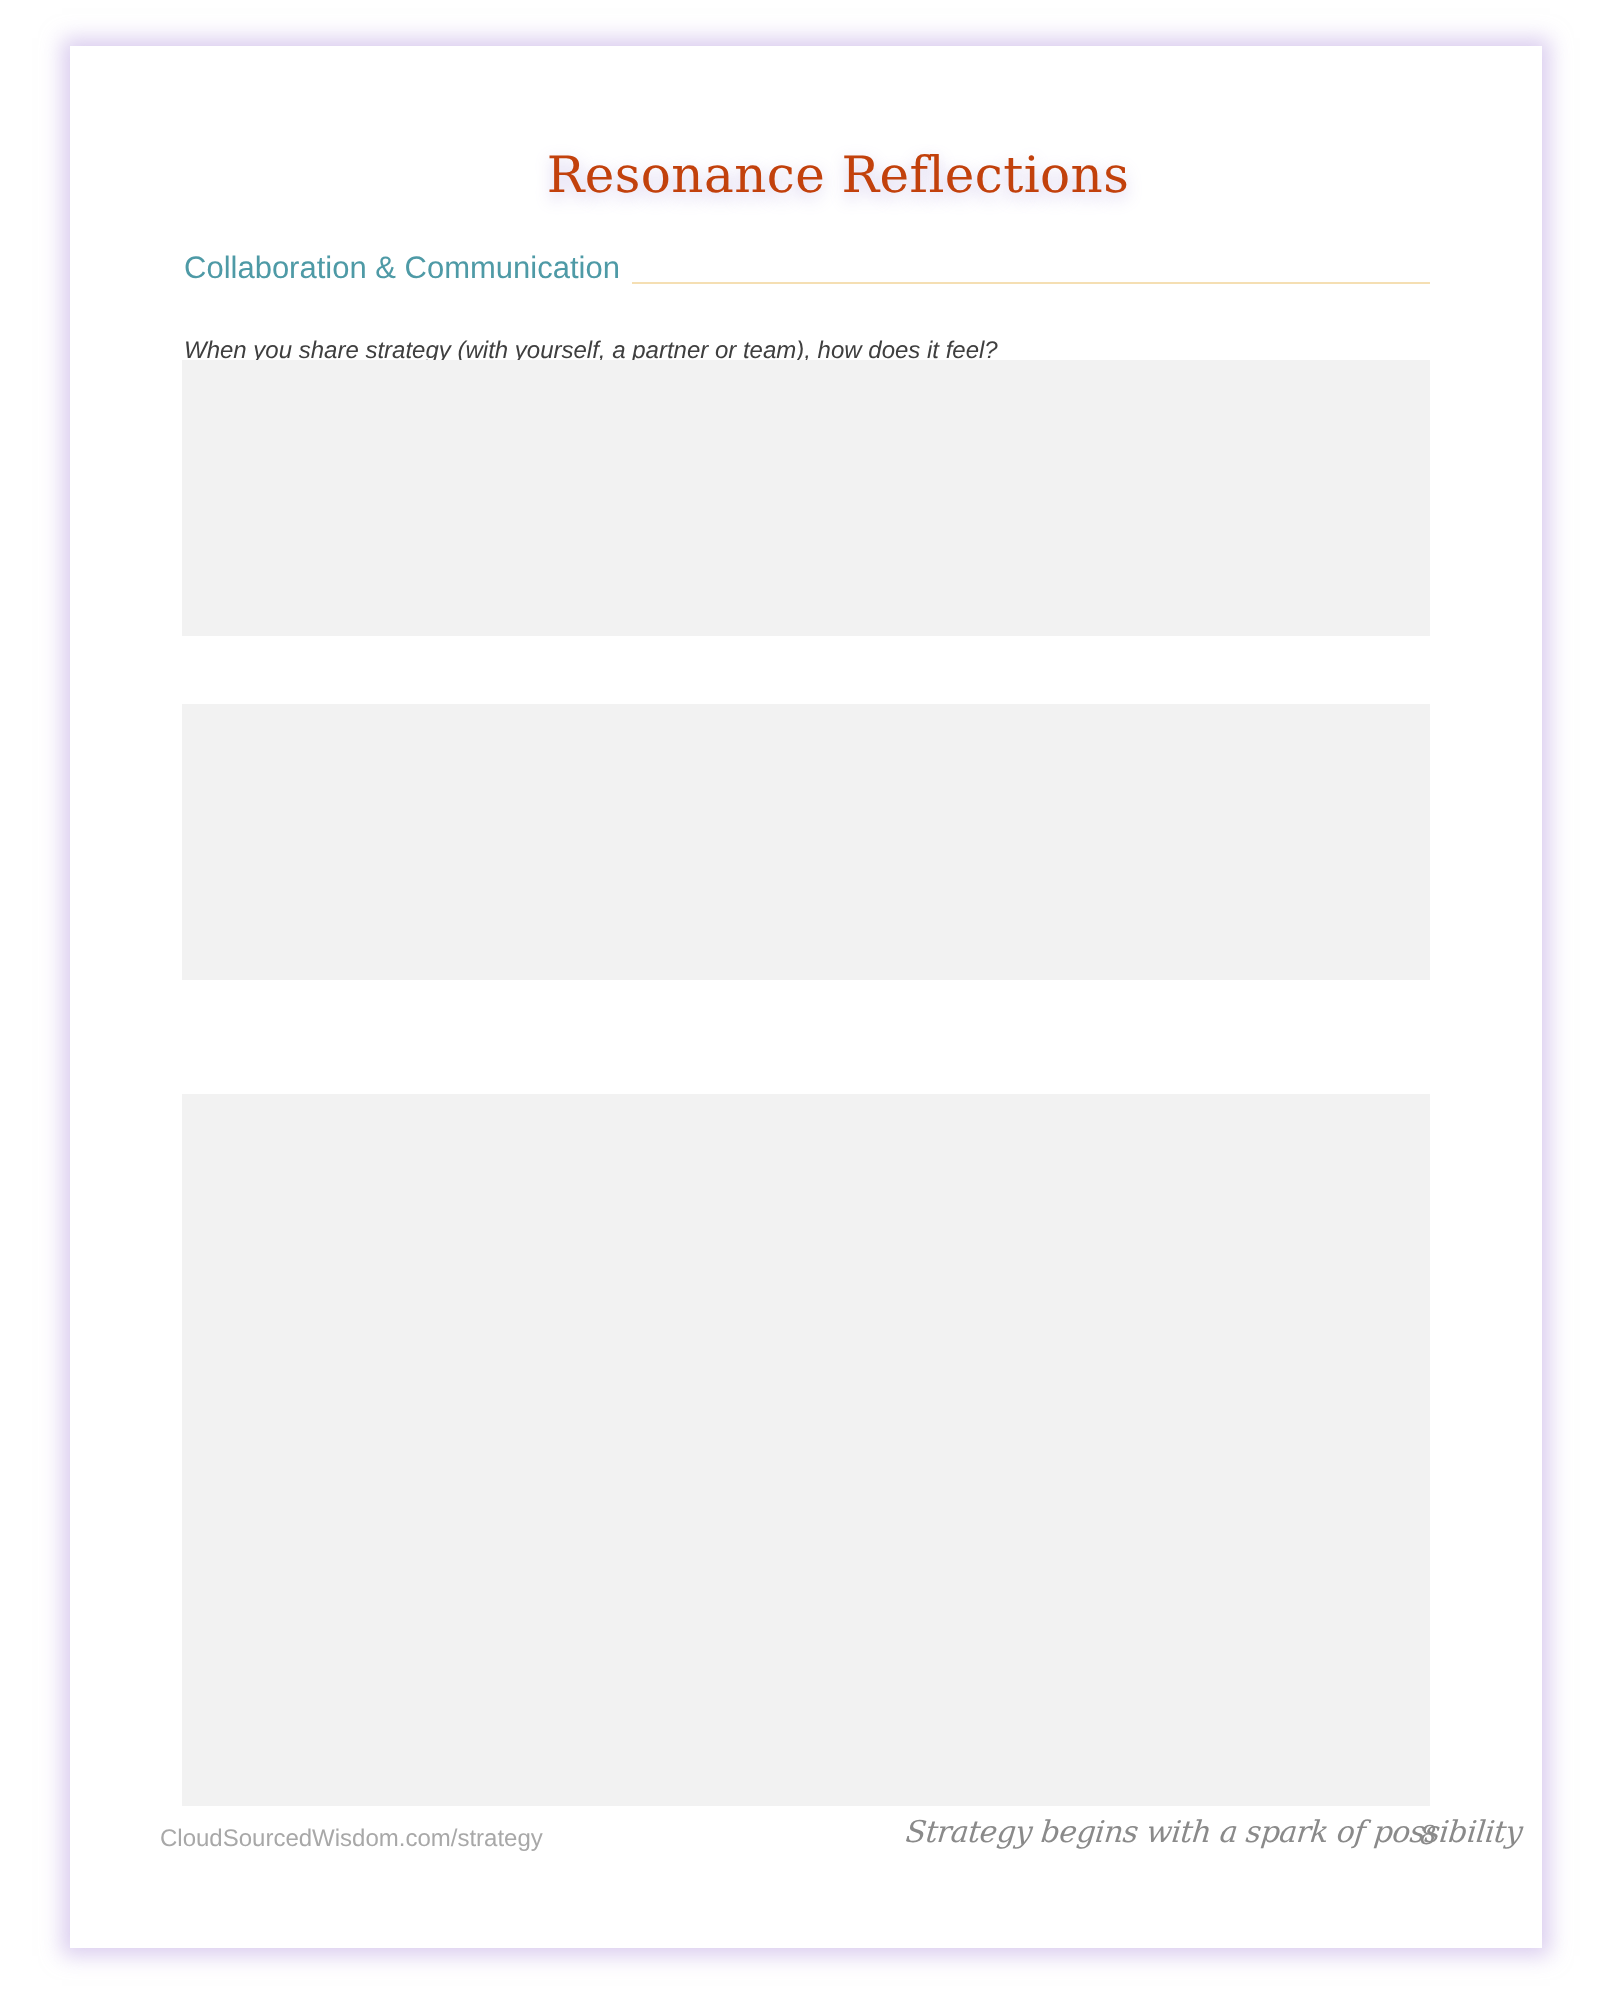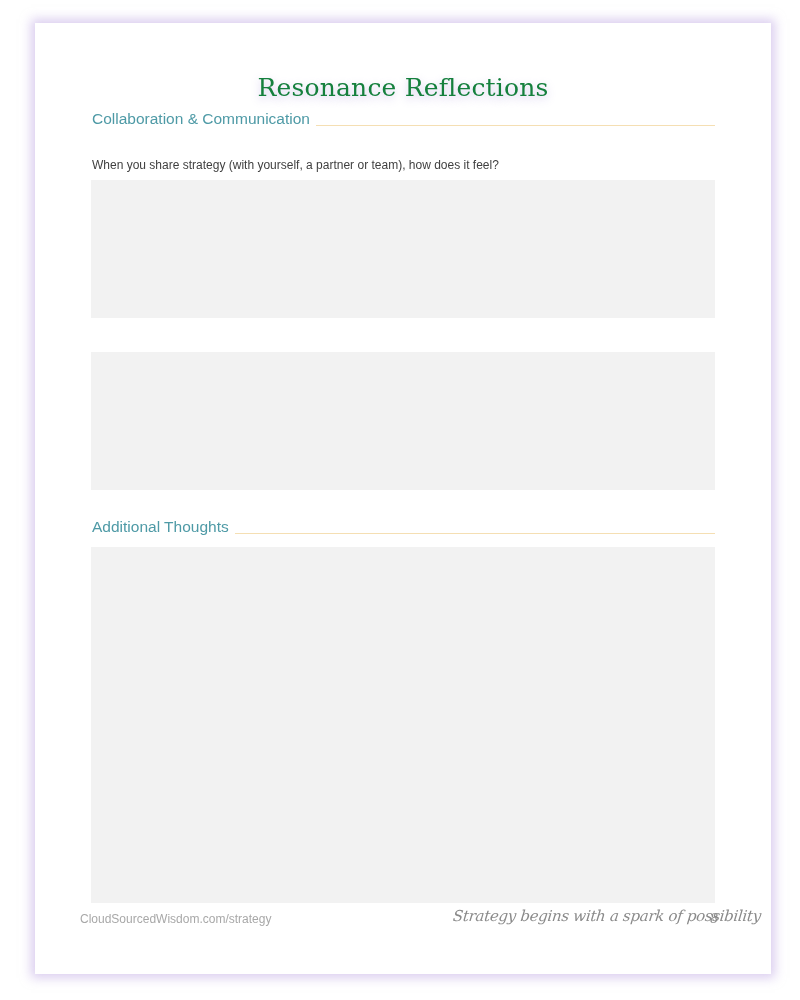--- a/index.html
+++ b/index.html
@@ -7,22 +7,22 @@
     width: 800px; height: 1000px; background: #ffffff;
     position: relative; overflow: hidden;
     font-family: "DejaVu Sans", sans-serif;
   }
   .page {
     position: absolute; left: 35px; top: 23px; width: 736px; height: 951px;
     background: #ffffff;
     box-shadow: 0 0 10px 4px rgba(190, 165, 225, 0.55);
   }
   .title {
-    position: absolute; left: 0; top: 50px; width: 736px; text-align: center;
-    font-family: "DejaVu Serif", serif; font-size: 25px; color: #15803d;
+    position: absolute; left: 16px; top: 50px; width: 736px; text-align: center;
+    font-family: "DejaVu Serif", serif; font-size: 25px; color: #c2410c;
     text-shadow: 0 3px 8px rgba(150, 130, 210, 0.45);
     letter-spacing: 0.2px;
   }
   .section-head {
     position: absolute; left: 57px; width: 623px; display: flex; align-items: flex-end;
   }
   .section-head .label {
     font-family: "Liberation Sans", sans-serif; font-size: 15.5px; color: #4e9aa6;
     white-space: nowrap; padding-right: 6px; line-height: 18px;
   }
@@ -50,33 +50,29 @@
     position: absolute; left: 675px; top: 888px; font-family: "DejaVu Serif", serif;
     font-style: italic; font-size: 13px; color: #8a8a8a;
   }
 </style>
 </head>
 <body>
 
 <div class="page">
   <div class="title">Resonance Reflections</div>
 
-  <div class="section-head" style="top:87px;justify-content:flex-end;">
+  <div class="section-head" style="top:103px;justify-content:flex-end;">
     <span class="label">Collaboration &amp; Communication</span>
     <span class="rule"></span>
   </div>
 
-  <div class="prompt" style="top:135px;">When you share strategy (with yourself, a partner or team), how does it feel?</div>
+  <div class="prompt" style="top:145px;font-style:italic;">When you share strategy (with yourself, a partner or team), how does it feel?</div>
   <textarea class="box" style="top: 157px; height: 138px;"></textarea>
 
   <textarea class="box" style="top: 329px; height: 138px;"></textarea>
 
-  <div class="section-head" style="top:495px;">
-    <span class="label">Additional Thoughts</span>
-    <span class="rule"></span>
-  </div>
 
   <textarea class="box" style="top: 524px; height: 356px;"></textarea>
 
   <div class="footer-left">CloudSourcedWisdom.com/strategy</div>
   <div class="footer-right">Strategy begins with a spark of possibility</div>
   <div class="page-num">8</div>
 </div>
 
 </body></html>

